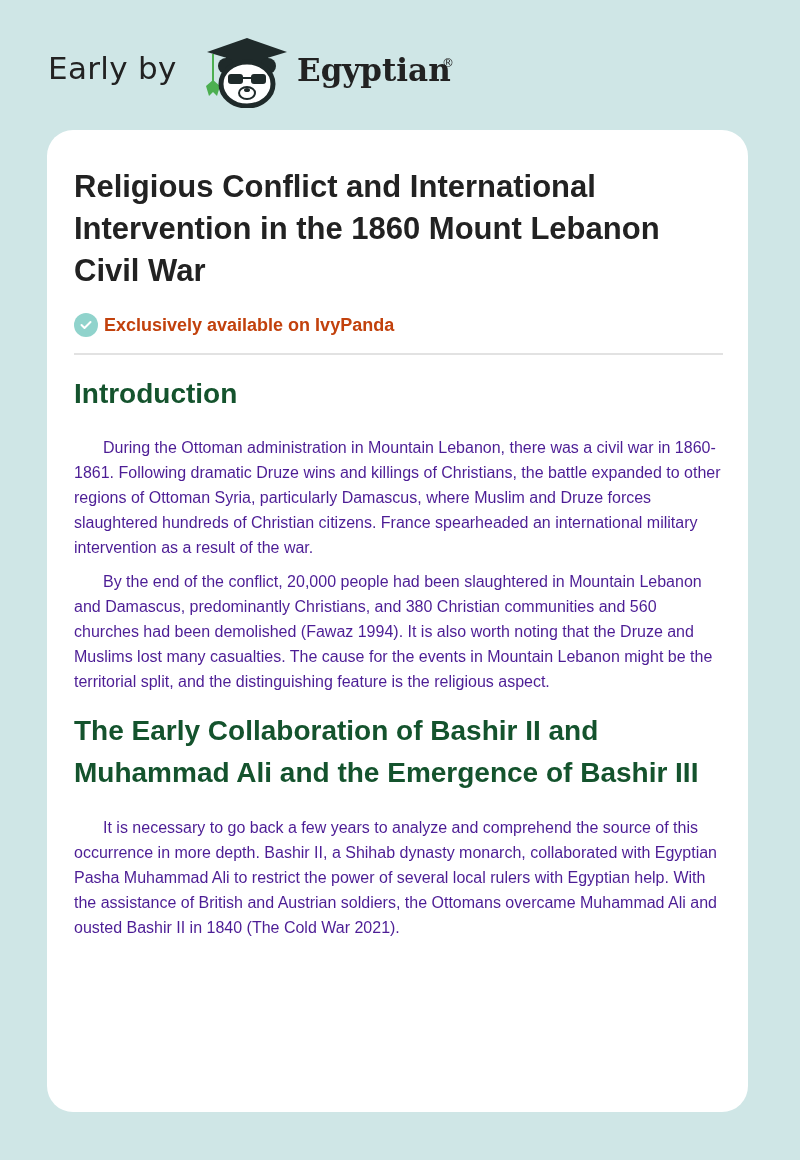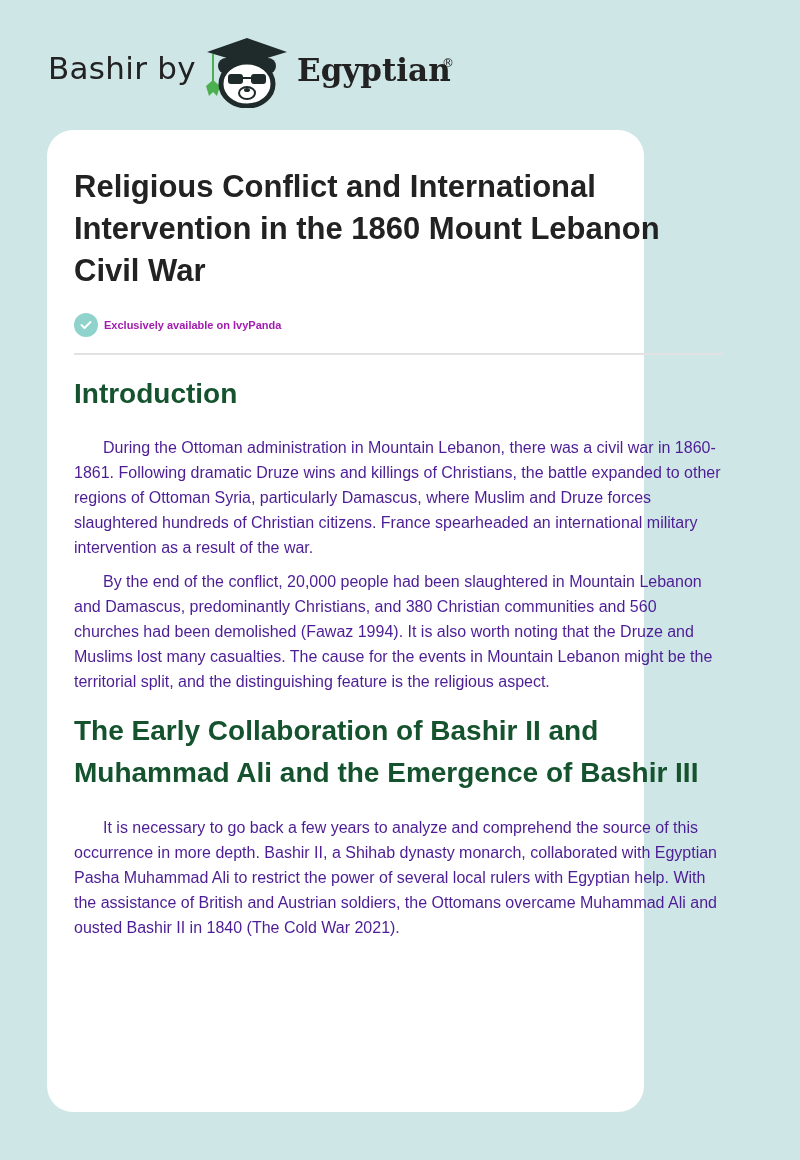--- a/index.html
+++ b/index.html
@@ -25,57 +25,57 @@
   .brand-name {
     position: absolute; left: 297px; top: 52px;
     font-family: "DejaVu Serif", serif; font-weight: bold;
     font-size: 31px; color: #222;
   }
   .brand-reg {
     position: absolute; left: 442px; top: 56px;
     font-family: "DejaVu Sans", sans-serif; font-size: 12px; color: #222;
   }
   .card {
-    position: absolute; left: 47px; top: 130px; width: 597px; height: 982px;
+    position: absolute; left: 47px; top: 130px; width: 701px; height: 982px;
     background: #ffffff; border-radius: 26px;
   }
   .content { position: absolute; left: 27px; top: 0; width: 649px; }
   .title {
     margin: 36px 0 0 0;
     font-size: 31px; font-weight: bold; line-height: 42px; color: #222;
   }
   .badge {
     display: flex; align-items: center; margin-top: 21px; height: 24px;
   }
   .check {
     width: 24px; height: 24px; border-radius: 50%; background: #90d3cc;
     display: flex; align-items: center; justify-content: center;
     margin-right: 6px;
   }
-  .badge-text { font-size: 11px; font-weight: bold; color: #a21caf; }
+  .badge-text { font-size: 18px; font-weight: bold; color: #c2410c; }
   .divider { height: 2px; background: #e2e2e2; margin-top: 16px; }
   h2 {
     margin: 0; font-size: 28px; font-weight: bold; line-height: 42px; color: #14532d;
   }
   .h-intro { margin-top: 18px; }
   p {
     margin: 0; font-size: 16px; line-height: 25px; color: #4c1d95;
     text-indent: 29px;
   }
   .p1 { margin-top: 20px; }
   .p2 { margin-top: 9px; }
   .h-early { margin-top: 16px; }
   .p3 { margin-top: 21px; }
   .p4 { margin-top: 17px; }
 </style>
 </head>
 <body>
 
 <div class="header">
-  <span class="essay-by">Bashir by</span>
+  <span class="essay-by">Early by</span>
   <span class="logo-icon">
     <svg width="90" height="72" viewBox="0 0 90 72">
 
       <polygon points="45,2 85,16 45,28 5,16" fill="#1f2a2a"></polygon>
       <rect x="24" y="18" width="42" height="12" fill="#1f2a2a"></rect>
 
       <line x1="11" y1="18" x2="11" y2="48" stroke="#4caf50" stroke-width="2"></line>
       <path d="M4,50 L11,44 L18,50 L15,60 L11,56 L7,60 Z" fill="#4caf50"></path>
 
       <circle cx="24" cy="30" r="8" fill="#1f2a2a"></circle>

